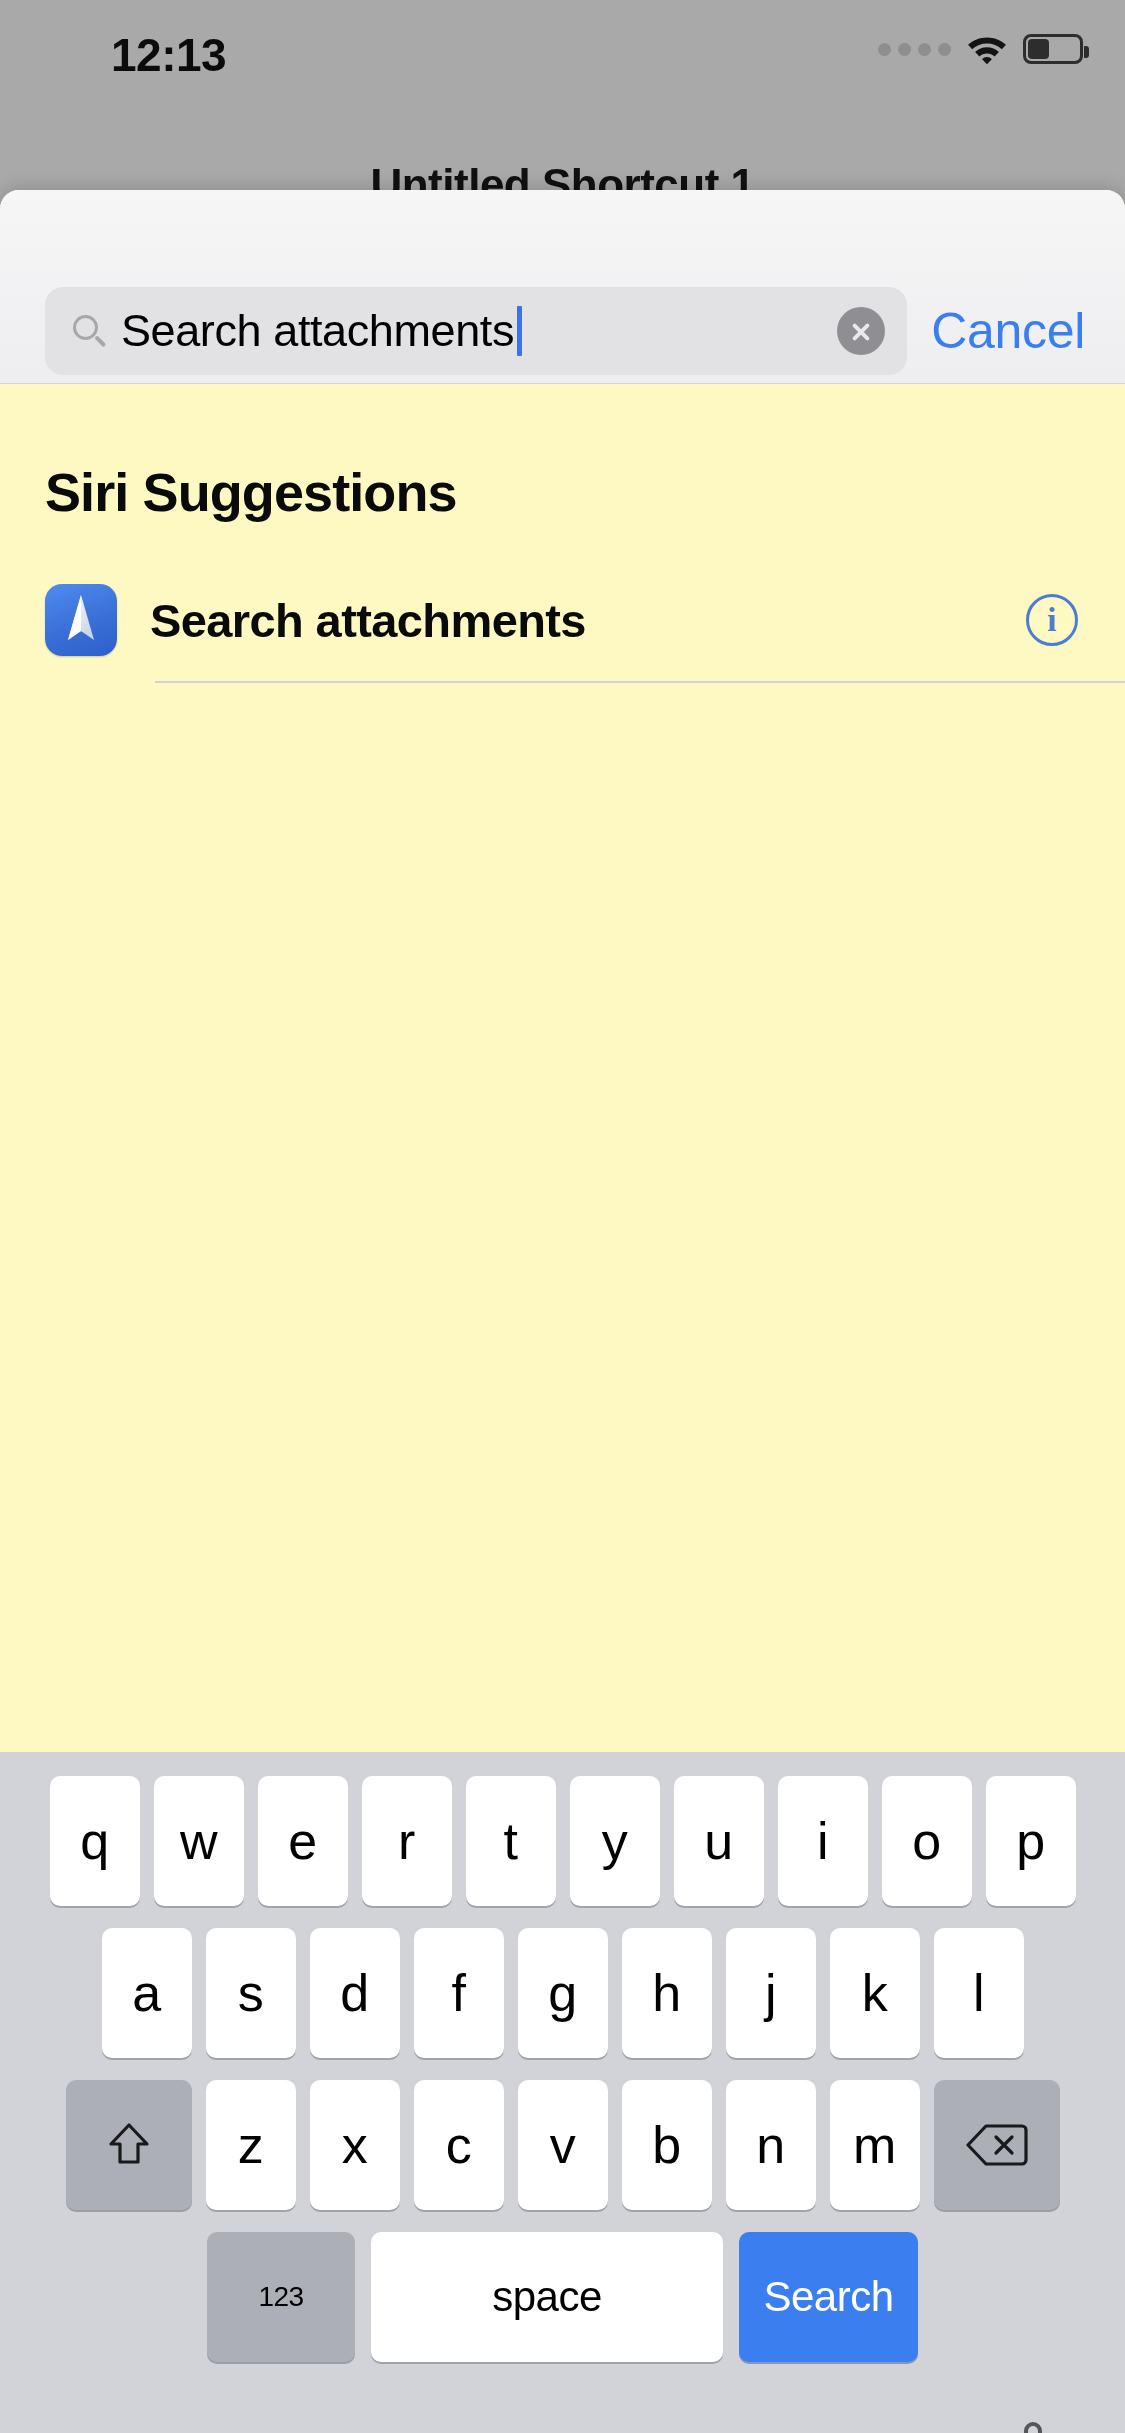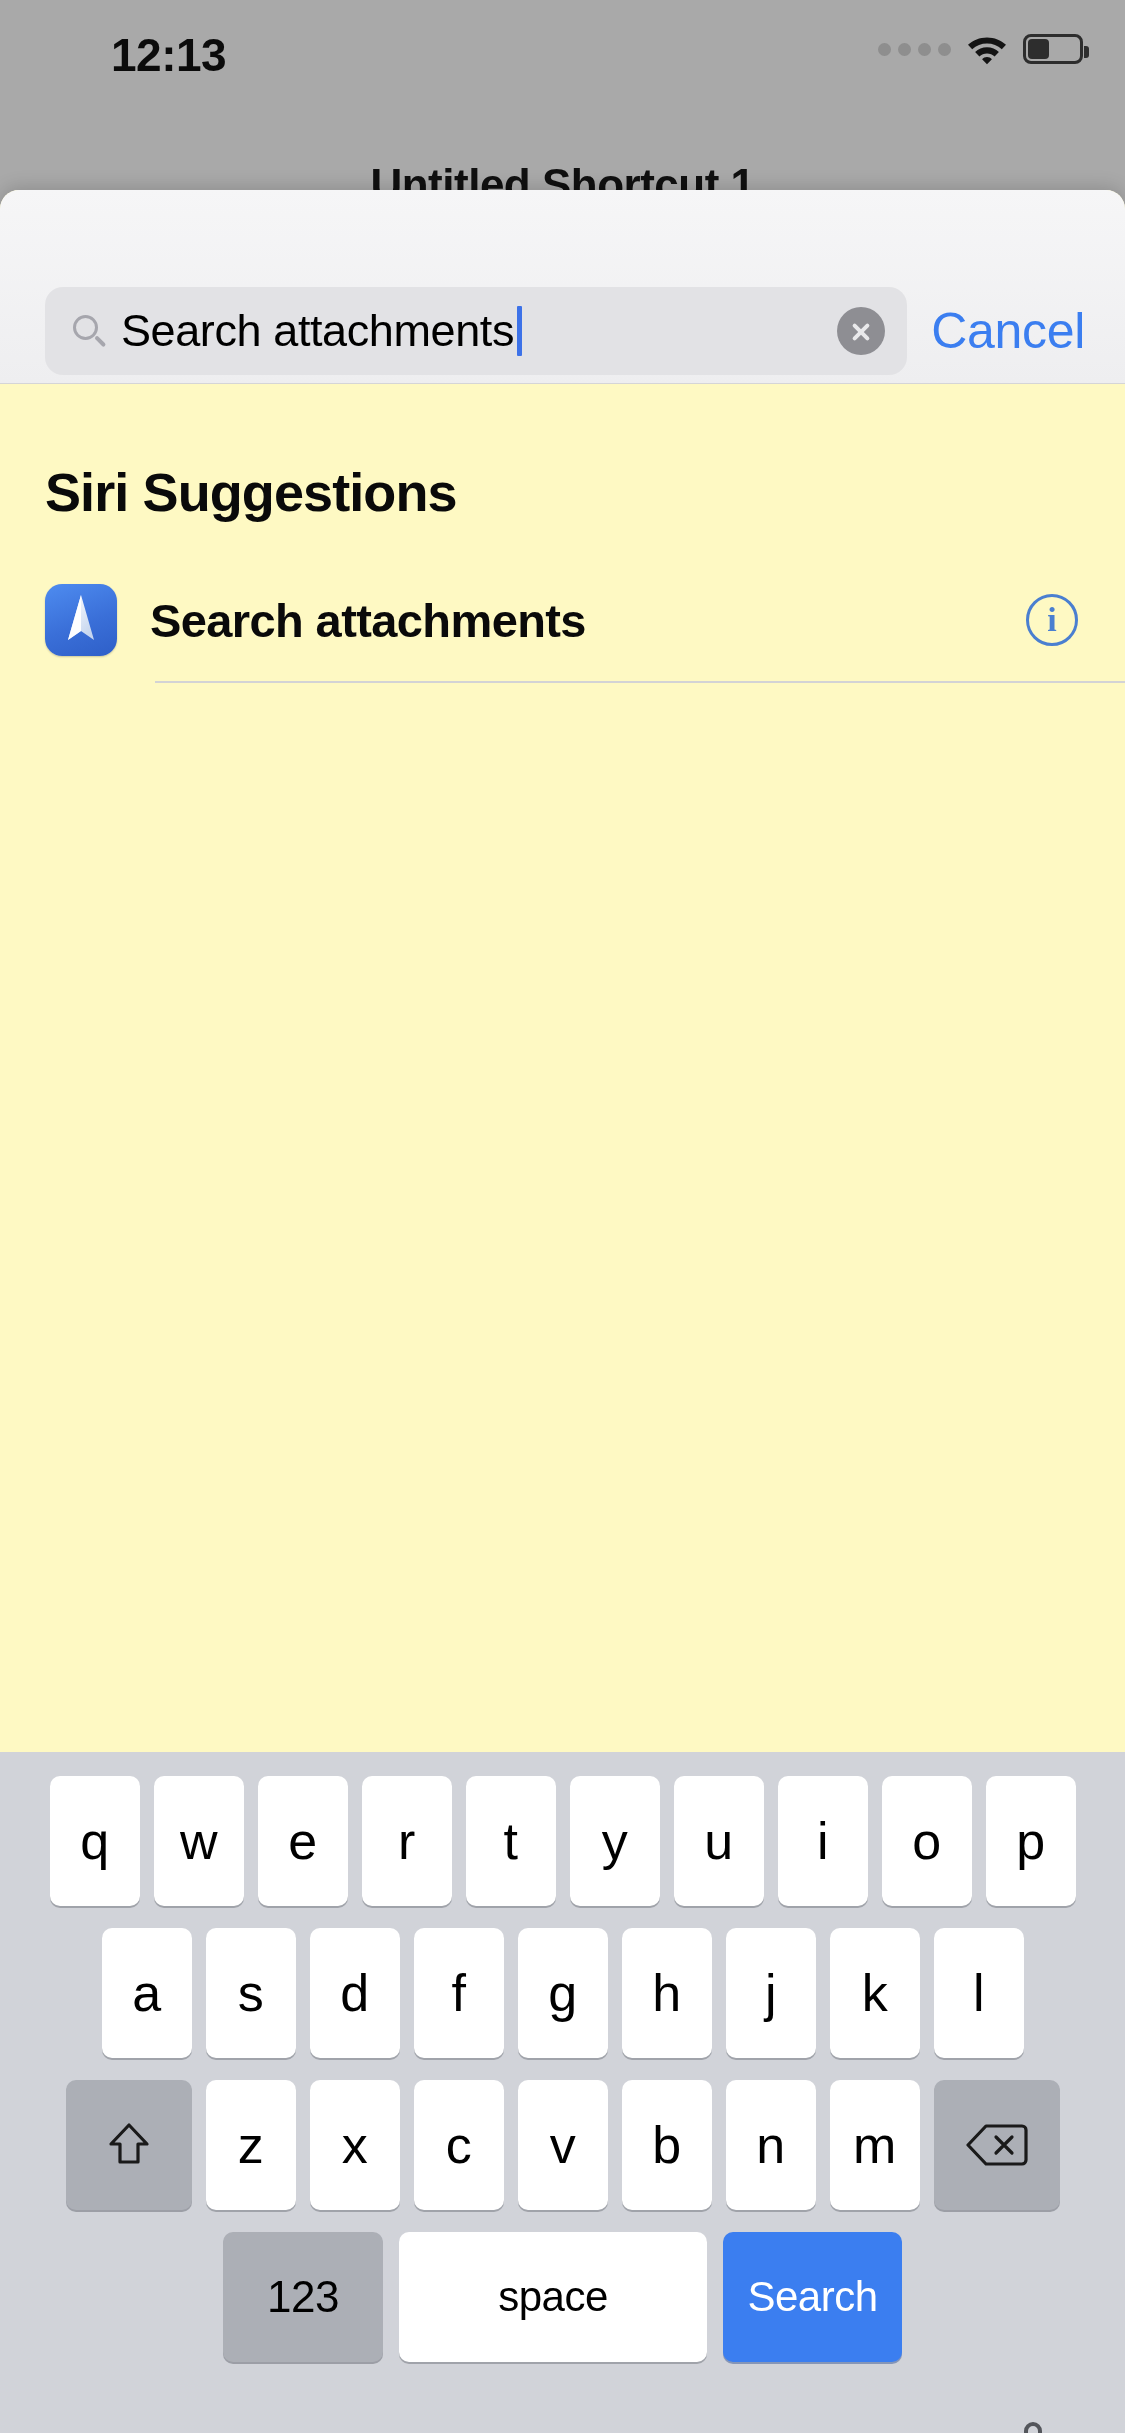--- a/index.html
+++ b/index.html
@@ -171,22 +171,22 @@
   .key {
     background:#fff; border-radius:10px;
     box-shadow:0 2px 0 rgba(120,124,132,.55);
     display:flex; align-items:center; justify-content:center;
     font-size:52px; color:#000; letter-spacing:-0.5px;
     height:130px; width:90px; font-weight:400;
   }
   .key.dark { background:#acafb6; box-shadow:0 2px 0 rgba(120,124,132,.6); }
   .key.shift { width:126px; }
   .key.back { width:126px; }
-  .key.num { width:160px; font-size:44px; }
-  .key.space { width:308px; font-size:42px; }
+  .key.num { width:148px; font-size:28px; }
+  .key.space { width:352px; font-size:42px; }
   .key.search {
     width:179px; background:#3b7ef0; color:#fff; font-size:42px;
     box-shadow:0 2px 0 rgba(60,90,150,.5);
   }
   .mic-row {
     position:absolute; bottom:88px; right:0; width:100%; height:120px;
   }
   .mic {
     position:absolute; right:70px; top:6px;
     width:44px; height:62px;

